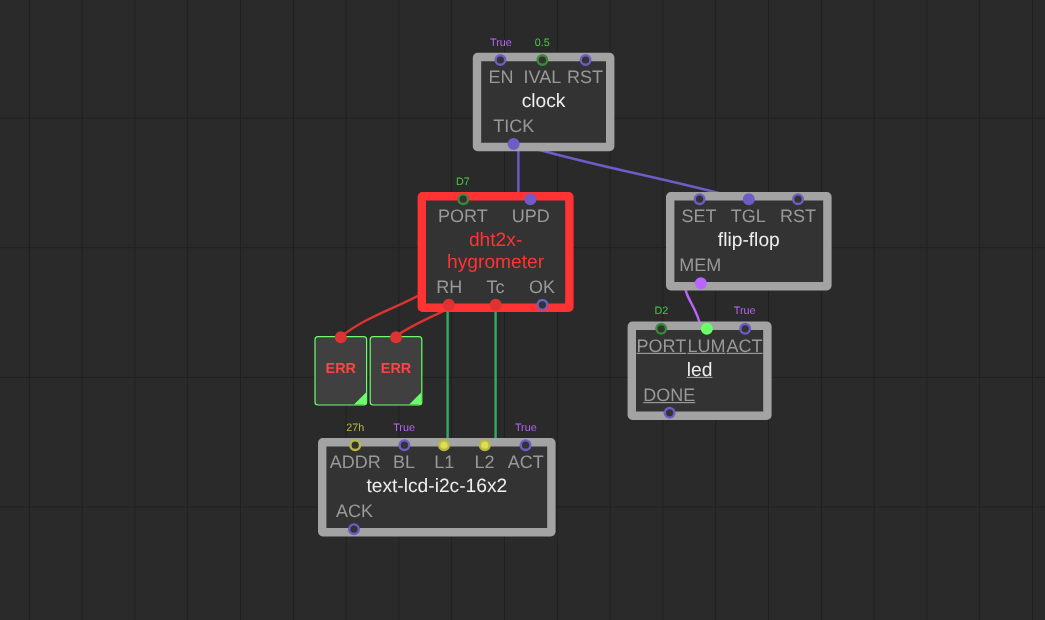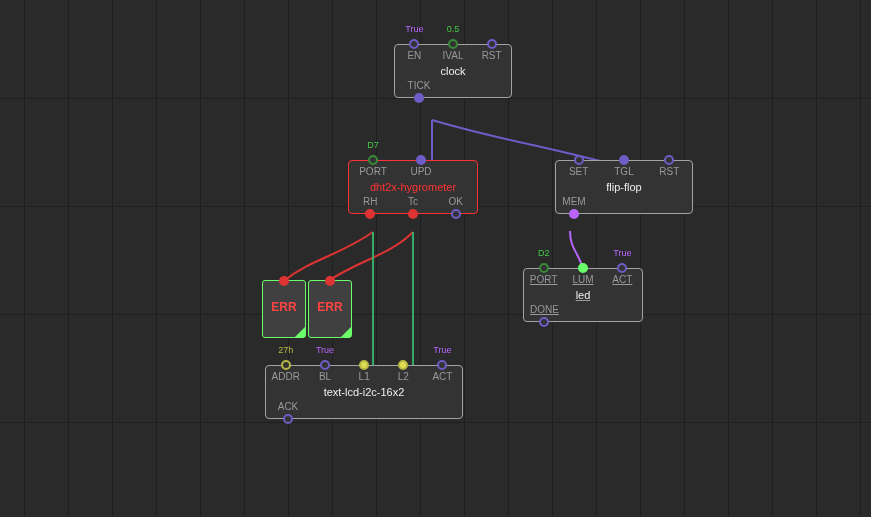--- a/index.html
+++ b/index.html
@@ -27,48 +27,48 @@
     inset: 0;
   }
   svg.wires {
     position: absolute;
     inset: 0;
     pointer-events: none;
   }
   .node {
     position: absolute;
     background: #333;
-    border: 1px solid #a3a3a3;
+    border: 7px solid #a3a3a3;
     border-radius: 4px;
   }
   .node.error {
     border-color: #ff3333;
   }
   .node-title {
     color: #eee;
-    font-size: 11px;
+    font-size: 16px;
     text-align: center;
     padding: 4px 0;
     font-weight: normal;
   }
   .node.error .node-title { color: #ff3333; }
   .pins-row {
     display: flex;
     justify-content: space-around;
     position: relative;
   }
   .pin {
     display: flex;
     flex-direction: column;
     align-items: center;
     position: relative;
     min-width: 28px;
   }
   .pin .pin-label {
-    font-size: 10px;
+    font-size: 15px;
     color: #999;
     line-height: 1;
   }
   .pin .pin-value {
     font-size: 9px;
     line-height: 1;
     margin-bottom: 2px;
   }
   .val-purple { color: #b866ff; }
   .val-green  { color: #44cc44; }

